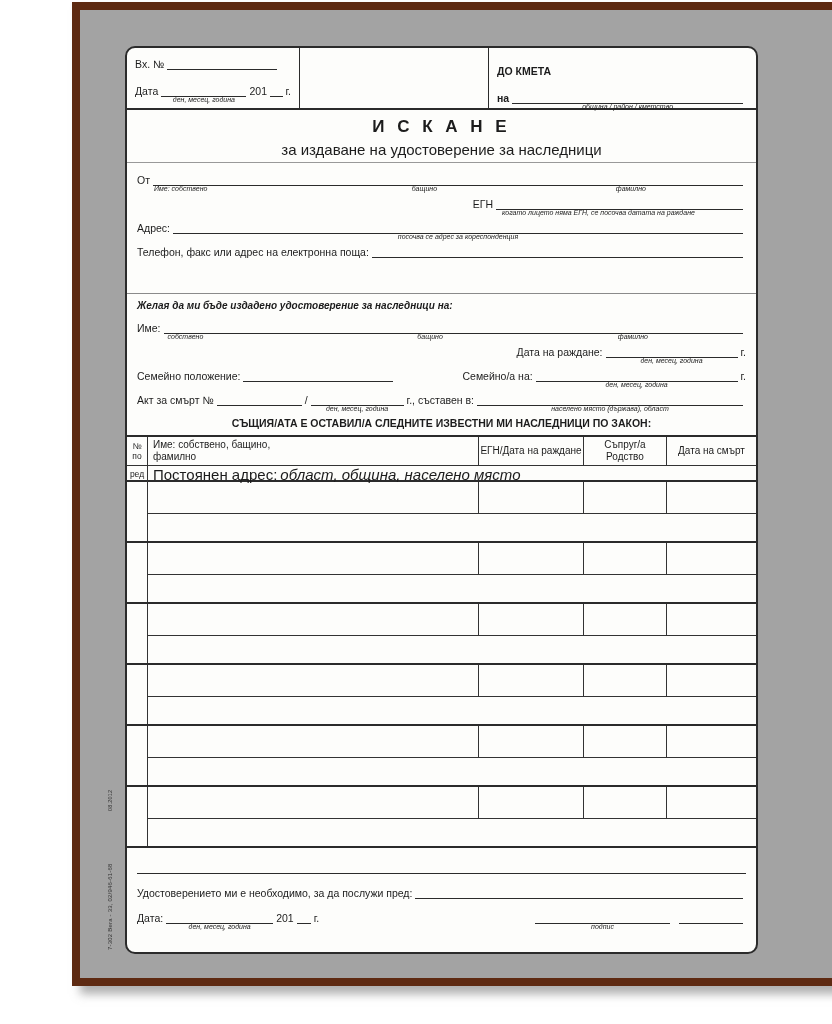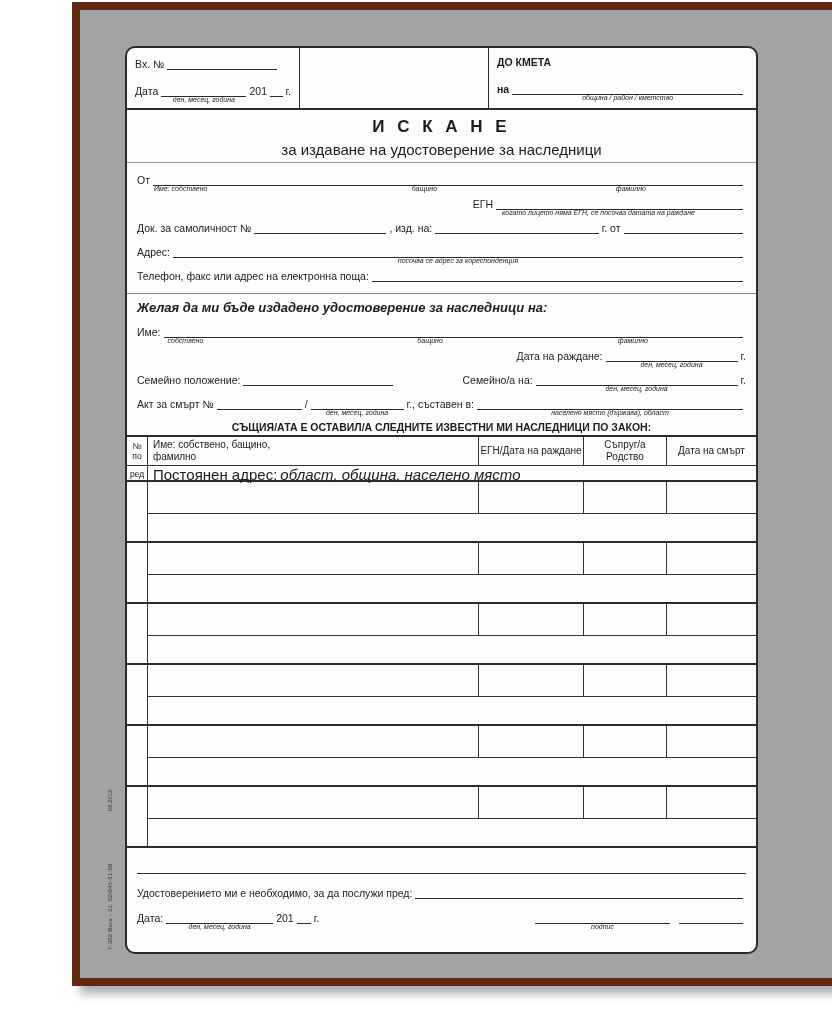--- a/index.html
+++ b/index.html
@@ -10,42 +10,42 @@
            border:8px solid #5e2a12; background:#a3a3a3;
            box-shadow:8px 8px 9px rgba(110,110,110,.55); }
 
   .form { position:absolute; left:45px; top:36px; width:633px; height:908px;
           border:2px solid #2b2b2b; border-radius:10px; background:#fdfdfb; overflow:hidden; }
 
   
   .top-row { display:flex; height:62px; border-bottom:2px solid #2b2b2b; }
   .cell-entry { width:173px; border-right:1.5px solid #2b2b2b; padding:9px 8px 0 8px; }
   .cell-empty { width:189px; border-right:1.5px solid #2b2b2b; }
-  .cell-mayor { flex:1; padding:8px 10px 0 8px; }
+  .cell-mayor { flex:1; padding:17px 10px 0 8px; }
 
   .row { display:flex; align-items:flex-end; }
   .lbl { font-size:10.5px; line-height:12px; white-space:nowrap; }
   .b { font-weight:bold; }
   .line { border-bottom:1.4px solid #2b2b2b; height:13px; position:relative; margin:0 3px; }
   .grow { flex:1; }
   .hint { position:absolute; top:12px; left:50%; transform:translateX(-50%);
           font-size:7px; font-style:italic; white-space:nowrap; color:#222; }
   .hint.at-left { left:1px; transform:none; }
 
   
   .title-block { height:53px; text-align:center; padding-top:7px; border-bottom:1px solid #999; }
   .title-main { font-size:17px; font-weight:bold; letter-spacing:4px; }
   .title-sub { font-size:15px; margin-top:4px; }
 
   
   .sec { padding:10px 10px 0 10px; }
   .sec .row { margin-bottom:11px;justify-content:flex-end; }
   .applicant { height:131px; border-bottom:1px solid #8a8a8a; }
   .request { height:141px; padding-top:6px; }
-  .req-heading { font-size:13px; font-weight:bold; font-style:italic; margin-bottom:10px; }
+  .req-heading { font-size:10px; font-weight:bold; font-style:italic; margin-bottom:10px; }
   .heirs-heading { font-size:10.5px; font-weight:bold; text-align:center; margin-top:3px; }
 
   
   .table { border-top:2px solid #2b2b2b; border-bottom:2px solid #2b2b2b; font-size:10px; }
   .thr1 { display:grid; grid-template-columns:21px 331px 105px 83px 1fr; height:29px; border-bottom:1px solid #333; }
   .thr1 > div { border-right:1px solid #333; display:flex; align-items:center; justify-content:center;
                 text-align:center; line-height:1.2; }
   .thr1 > div:last-child { border-right:0; }
   .thr1 .name-h { justify-content:flex-start; text-align:left; padding-left:5px; }
   .no-h { font-size:8.5px; line-height:1.1; }
@@ -130,28 +130,20 @@
           <span class="hint" style="left:81%;">фамилно</span>
         </span>
       </div>
       <div class="row">
         <span class="lbl">ЕГН</span>
         <span class="line w247">
           <span class="hint at-left" style="left:6px;">когато лицето няма ЕГН, се посочва датата на раждане</span>
         </span>
       </div>
       <div class="row">
-        <span class="lbl">Док. за самоличност №</span>
-        <span class="line" style="flex:2.1;"></span>
-        <span class="lbl">, изд. на:</span>
-        <span class="line" style="flex:2.6;"></span>
-        <span class="lbl">г. от</span>
-        <span class="line" style="flex:1.9;"></span>
-      </div>
-      <div class="row">
         <span class="lbl">Адрес:</span>
         <span class="line grow">
           <span class="hint">посочва се адрес за кореспонденция</span>
         </span>
       </div>
       <div class="row">
         <span class="lbl">Телефон, факс или адрес на електронна поща:</span>
         <span class="line grow"></span>
       </div>
     </div>

